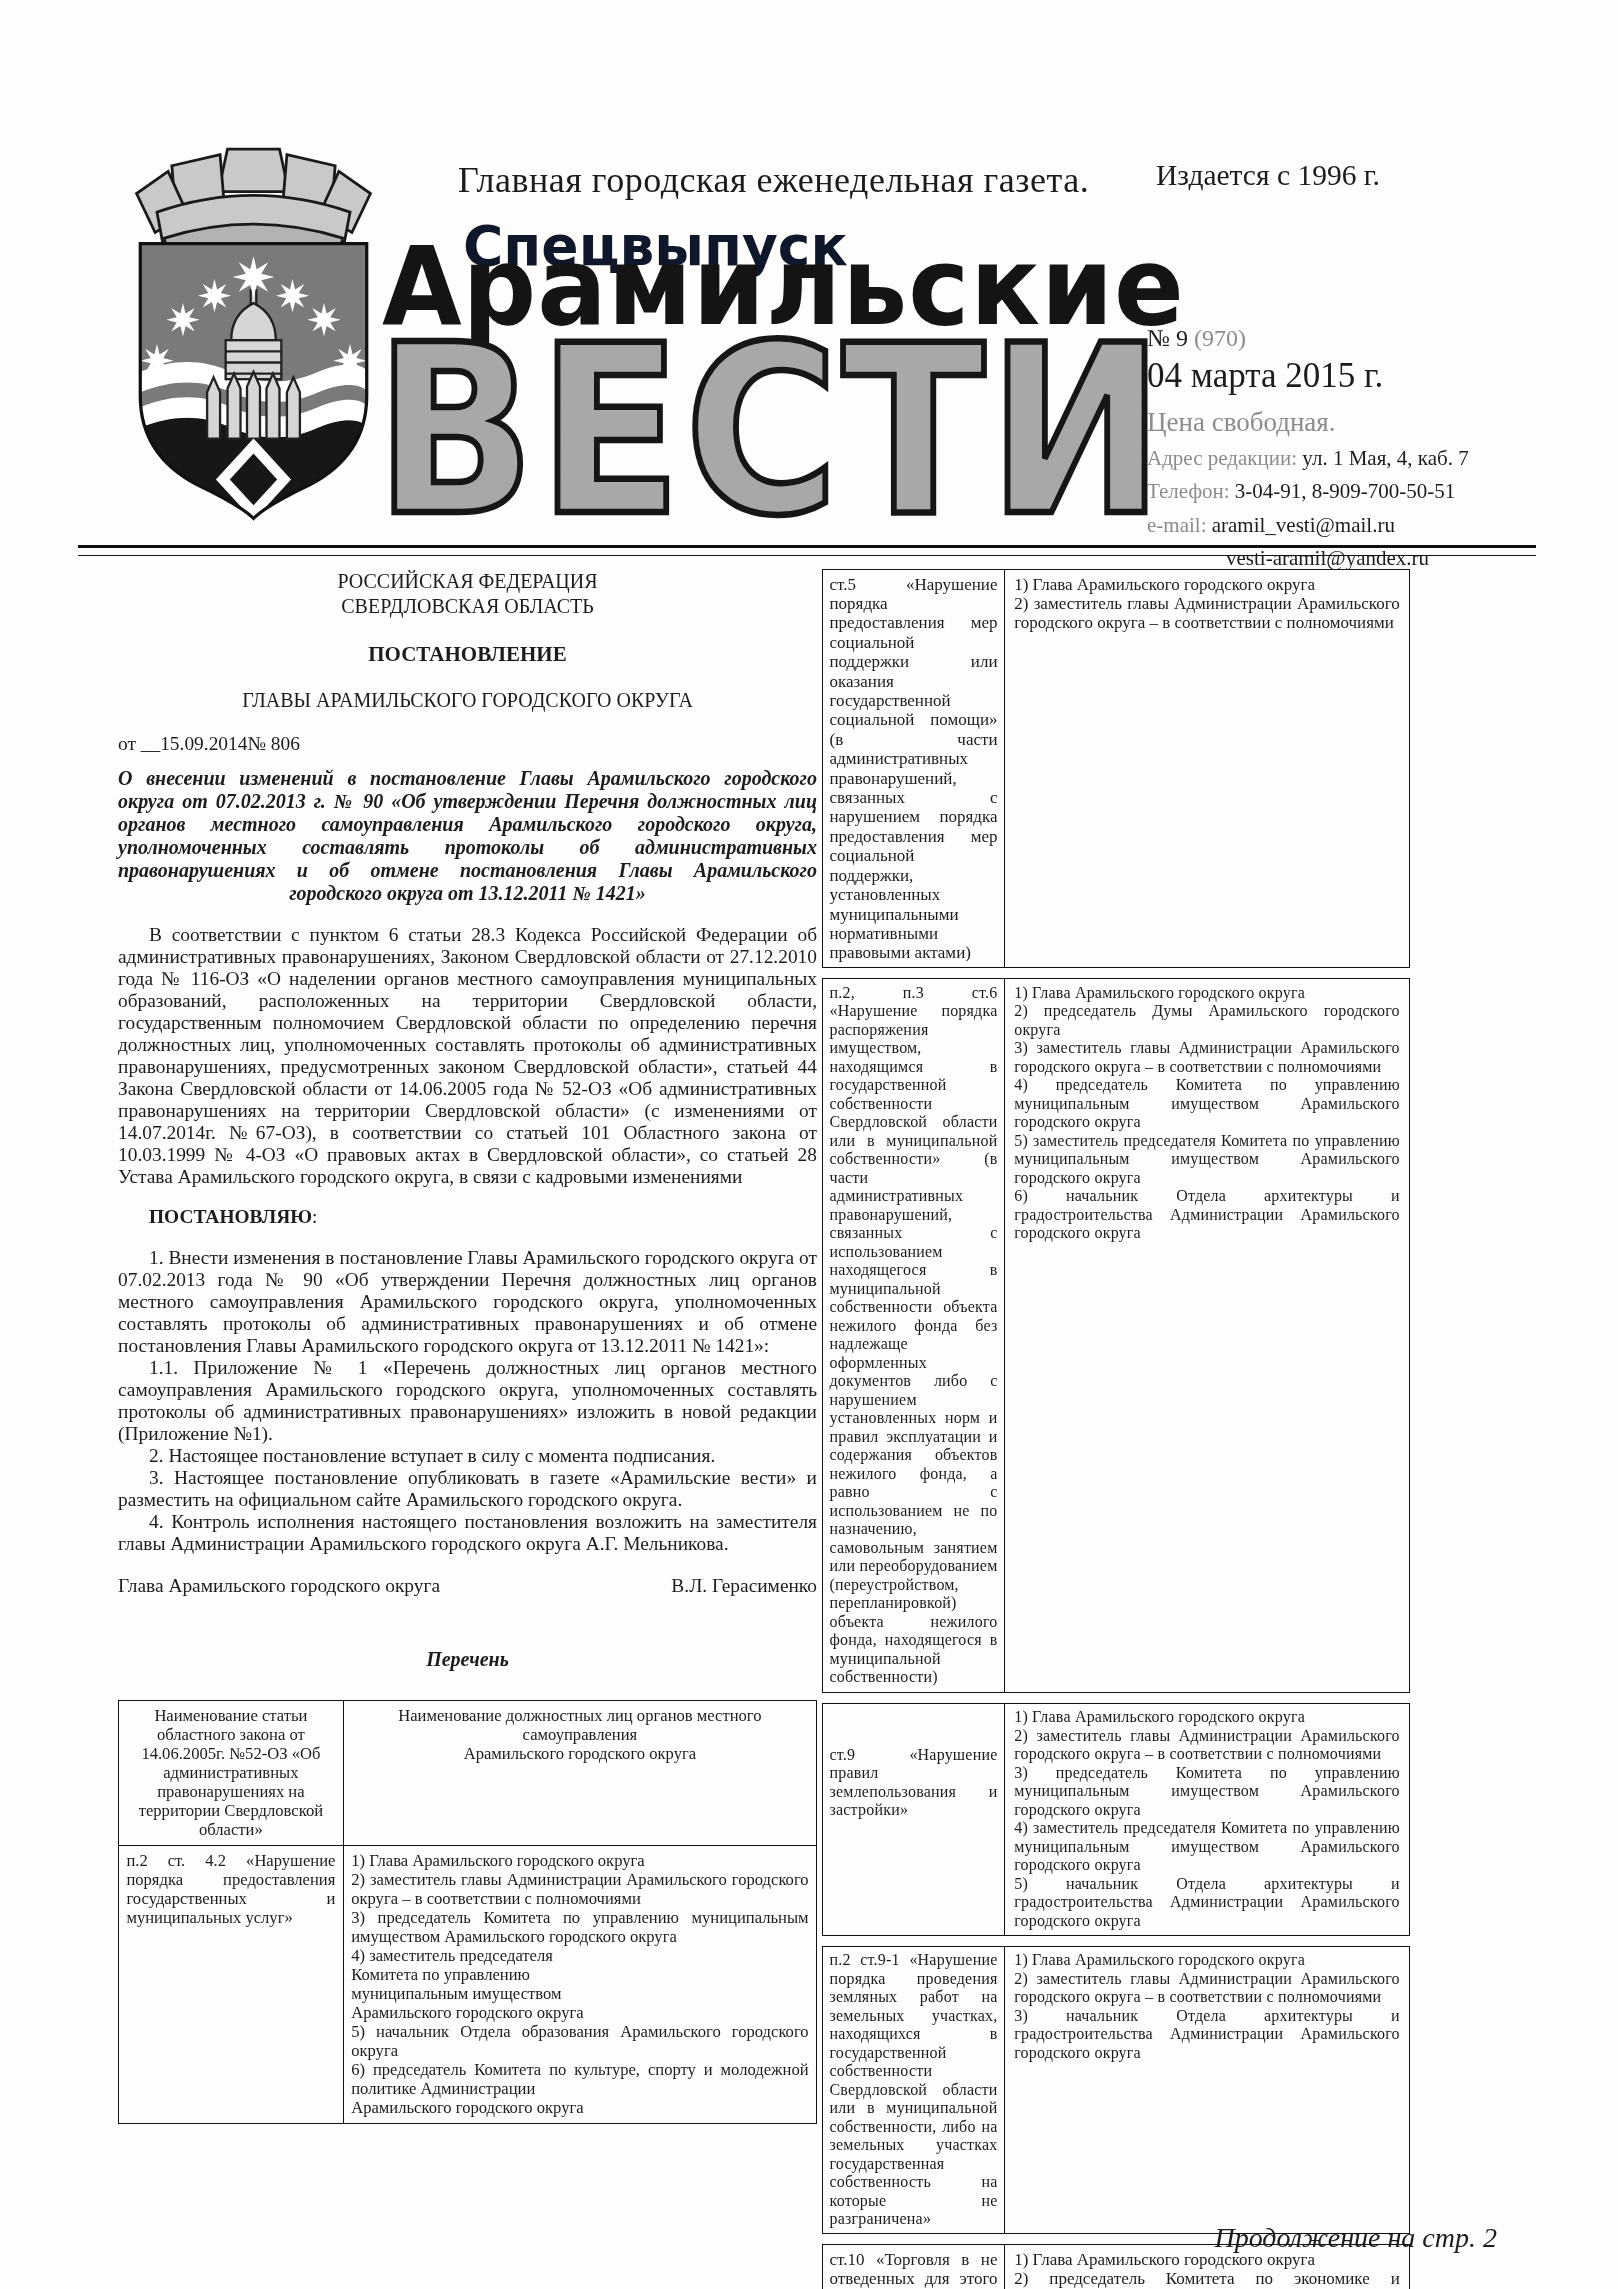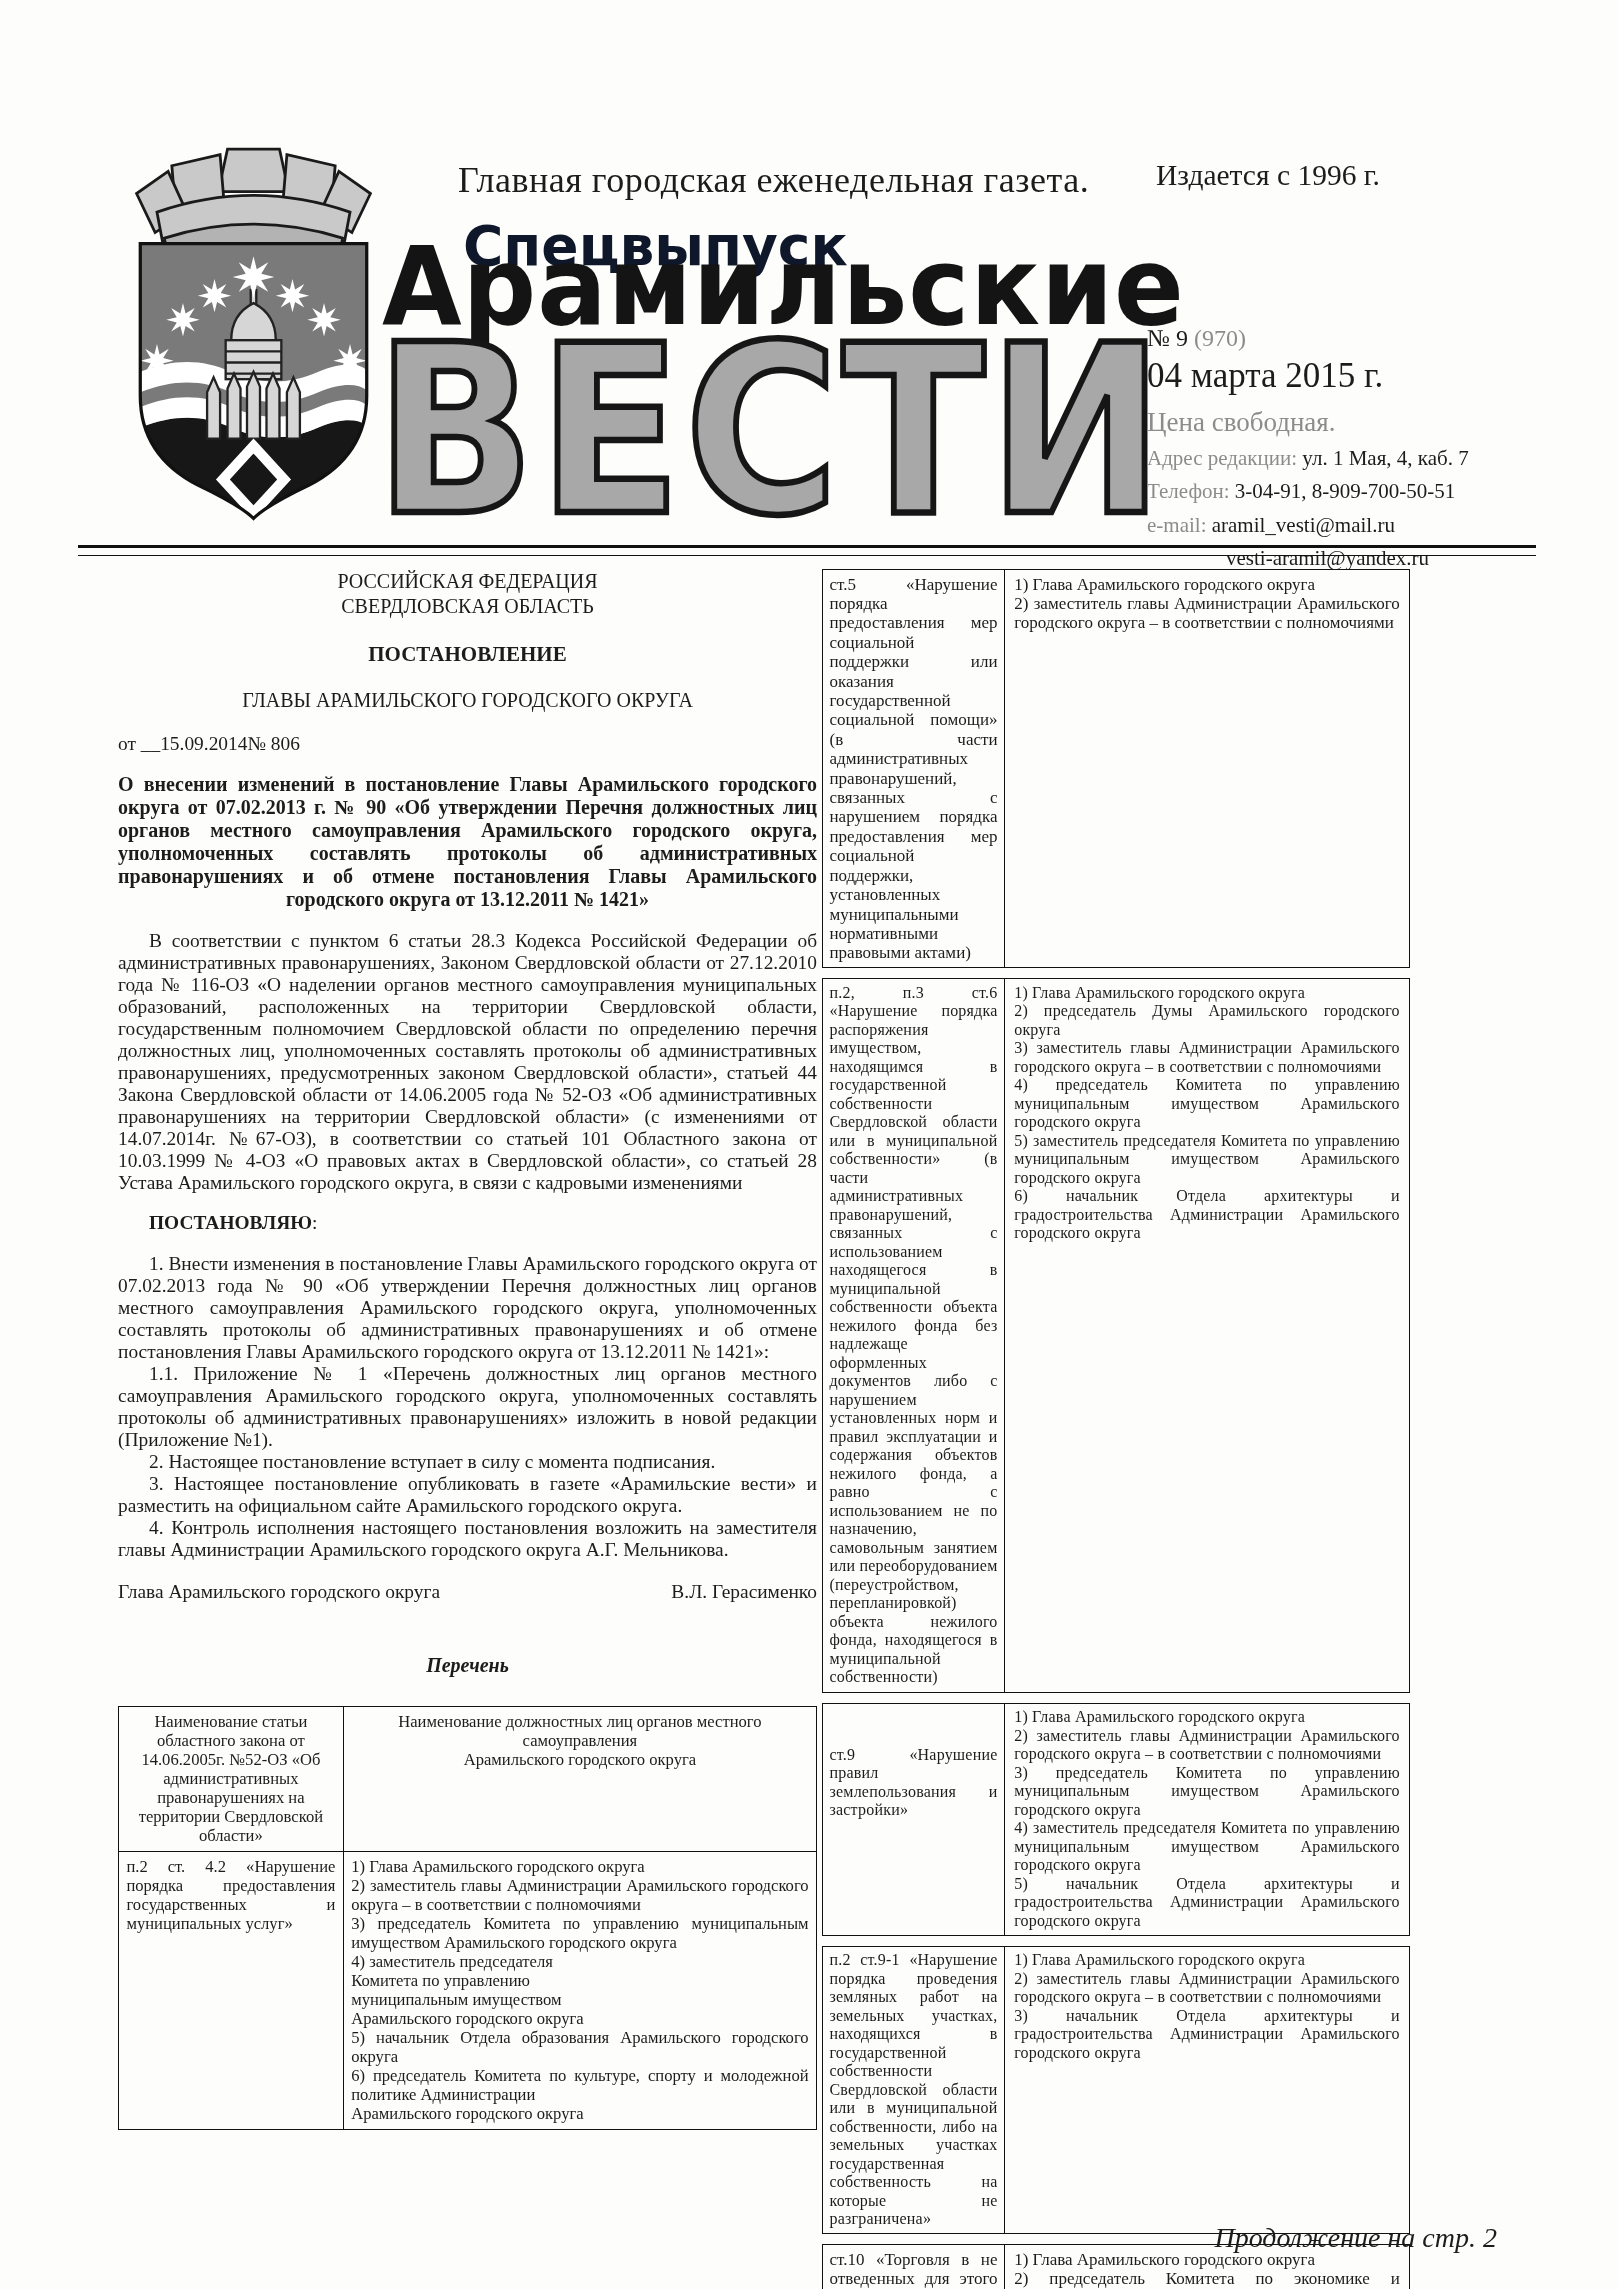--- a/index.html
+++ b/index.html
@@ -26,22 +26,22 @@
   .contact{font-size:21px;margin-top:8.3px;white-space:nowrap;}
   .email2{padding-left:79px;}
   .rule{position:absolute;left:78px;top:545px;width:1458px;height:6.5px;
         border-top:3.7px solid #111;border-bottom:1.8px solid #111;}
   
   .col-left{position:absolute;left:118px;top:569px;width:699px;font-size:19.4px;line-height:22px;text-align:justify;}
   .doc-country,.doc-region{font-size:20px;line-height:25px;text-align:center;text-align-last:center;}
   .doc-type{font-size:21px;font-weight:700;text-align:center;text-align-last:center;margin-top:24px;}
   .doc-authority{font-size:20px;text-align:center;text-align-last:center;margin-top:24px;}
   .doc-date{text-align:left;text-align-last:left;margin-top:22px;}
-  .doc-subject{font-weight:700;font-size:20px;line-height:23px;
-               margin-top:18px;text-align:justify;text-align-last:center;}
+  .doc-subject{font-weight:700;font-style:italic;font-size:20px;line-height:23px;
+               margin-top:12px;text-align:justify;text-align-last:center;}
   .doc-preamble{margin-top:18.5px;text-indent:31px;}
   .resolve{margin-top:18.5px;text-indent:31px;text-align:left;text-align-last:left;}
   .resolve b{font-weight:700;}
   .doc-items{margin-top:18.5px;}
   .doc-item{text-indent:31px;}
   .signature{display:flex;justify-content:space-between;margin-top:20px;text-align:left;}
   .annex{margin-top:52px;text-align:right;text-align-last:right;line-height:23px;padding-right:3.7px;}
   .annex-title{margin-top:50px;font-weight:700;font-style:italic;font-size:20px;line-height:25px;}
   .annex-t1{text-align:center;text-align-last:center;}
   .annex-t2{text-align:justify;text-align-last:center;}

